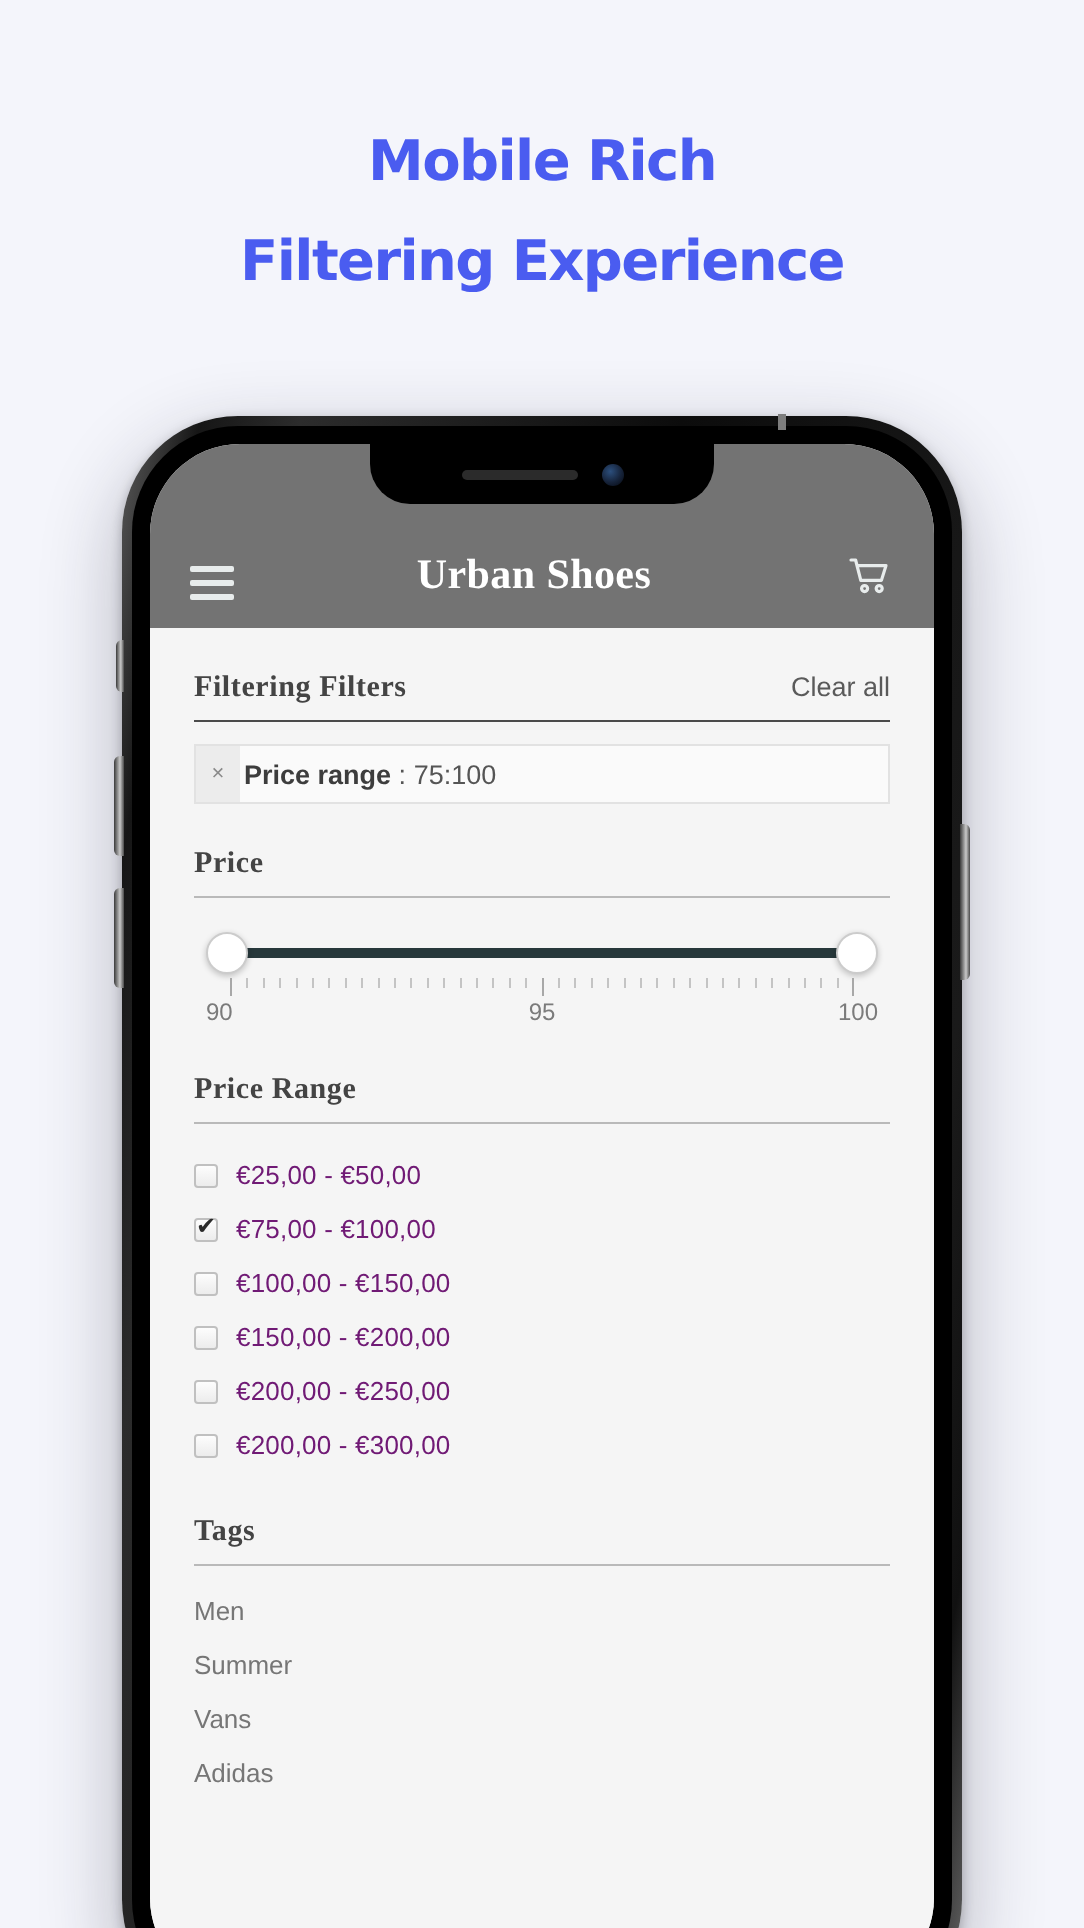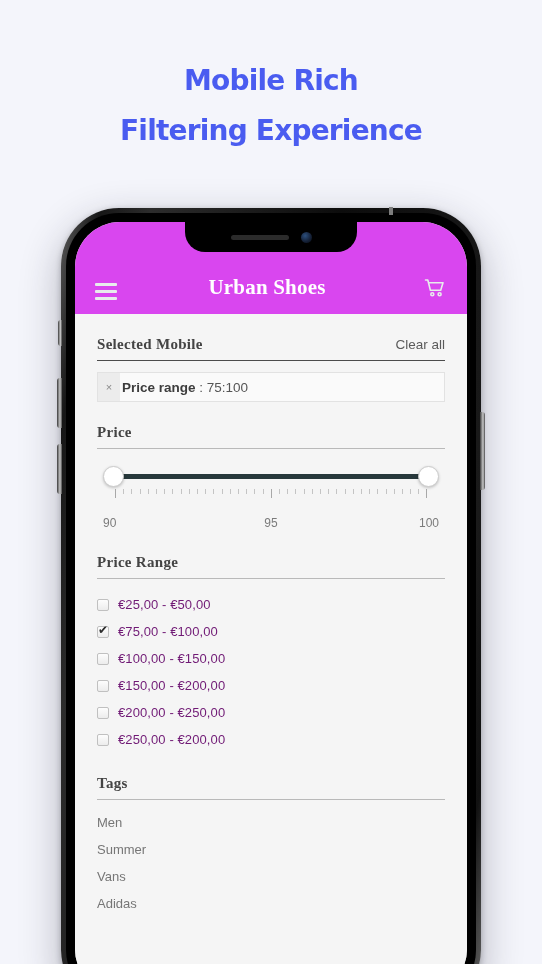--- a/index.html
+++ b/index.html
@@ -99,21 +99,21 @@
   .camera {
     width: 11px; height: 11px;
     border-radius: 50%;
     background: radial-gradient(circle at 38% 34%, #2c4f7d 0%, #16233a 55%, #05080f 100%);
   }
 
   
   .app-bar {
     position: relative;
     height: 92px;
-    background: #d946ef;
+    background: #737373;
     display: flex;
     align-items: flex-end;
     padding: 0 20px 14px 20px;
     z-index: 5;
   }
   .hamburger {
     width: 22px;
     display: flex;
     flex-direction: column;
     gap: 4px;
@@ -229,21 +229,21 @@
   }
   .tick-major {
     position: absolute;
     top: 0;
     width: 1px; height: 9px;
     background: #a8a8a8;
   }
   .scale-labels {
     position: relative;
     height: 16px;
-    margin: 18px 0 0 0;
+    margin: 1px 0 0 0;
     font-size: 12px;
     color: #7b7b7b;
   }
   .scale-labels span { position: absolute; top: 0; }
   .sl-min { left: 0; }
   .sl-mid { left: 50%; transform: translateX(-50%); }
   .sl-max { right: 0; }
 
   
   .check-list { padding-top: 12px; }
@@ -322,21 +322,21 @@
             <path d="M2.5 4h2.3l2.6 10.2h10.3l2.3-7.4H6.2"></path>
             <circle cx="9.3" cy="18.3" r="1.5"></circle>
             <circle cx="16.6" cy="18.3" r="1.5"></circle>
           </svg>
         </div>
       </div>
 
       <div class="page">
 
         <div class="section-head">
-          <div class="section-title">Selected Mobile</div>
+          <div class="section-title">Filtering Filters</div>
           <div class="clear-all">Clear all</div>
         </div>
         <div class="chip-wrap">
           <div class="chip">
             <div class="chip-x">×</div>
             <div class="chip-text">
               <b>Price range</b><span> : </span><span>75:100</span>
             </div>
           </div>
         </div>
@@ -381,21 +381,21 @@
           <div class="check-row">
             <div class="cb"></div>
             <div class="check-label">€150,00 - €200,00</div>
           </div>
           <div class="check-row">
             <div class="cb"></div>
             <div class="check-label">€200,00 - €250,00</div>
           </div>
           <div class="check-row">
             <div class="cb"></div>
-            <div class="check-label">€250,00 - €200,00</div>
+            <div class="check-label">€200,00 - €300,00</div>
           </div>
         </div>
 
         <div class="section-head plain">
           <div class="section-title">Tags</div>
         </div>
         <div class="tag-list">
           <div class="tag-row">Men</div>
           <div class="tag-row">Summer</div>
           <div class="tag-row">Vans</div>

